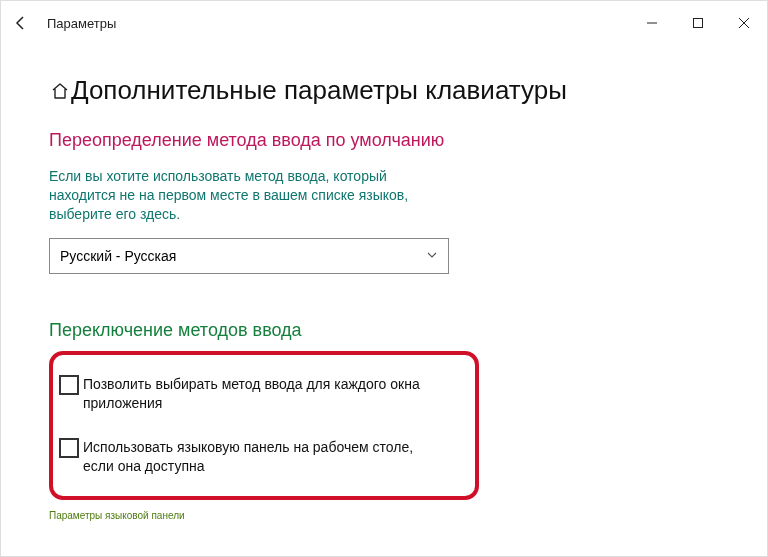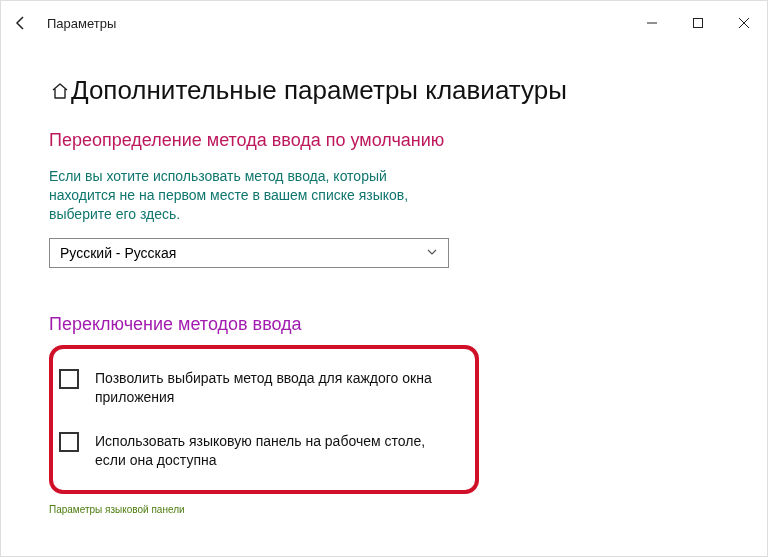--- a/index.html
+++ b/index.html
@@ -74,52 +74,52 @@
   .desc {
     font-size: 14px;
     color: #0f766e;
     margin-top: 16px;
     max-width: 400px;
     line-height: 1.35;
   }
   .select-wrap {
     margin-top: 14px;
     width: 400px;
-    height: 30px;
+    height: 36px;
     border: 1px solid #888;
     display: flex;
     align-items: center;
     padding: 0 10px;
     font-size: 14px;
     position: relative;
     background: #fff;
   }
   .select-wrap .chev {
     position: absolute;
     right: 10px;
     top: 50%;
     transform: translateY(-50%);
   }
   .section2-title {
     font-size: 18px;
     font-weight: 400;
-    color: #a21caf;
+    color: #15803d;
     margin-top: 46px;
   }
   .highlight-box {
     border: 4px solid #d01028;
     border-radius: 14px;
     padding: 14px 18px 14px 6px;
     margin-top: 10px;
     width: 430px;
   }
   .check-row {
     display: flex;
     align-items: flex-start;
-    gap: 16px;
+    gap: 4px;
     padding: 6px 0;
   }
   .check-row + .check-row { margin-top: 14px; }
   .checkbox {
     width: 20px;
     height: 20px;
     border: 2px solid #333;
     flex-shrink: 0;
     background: #fff;
   }

